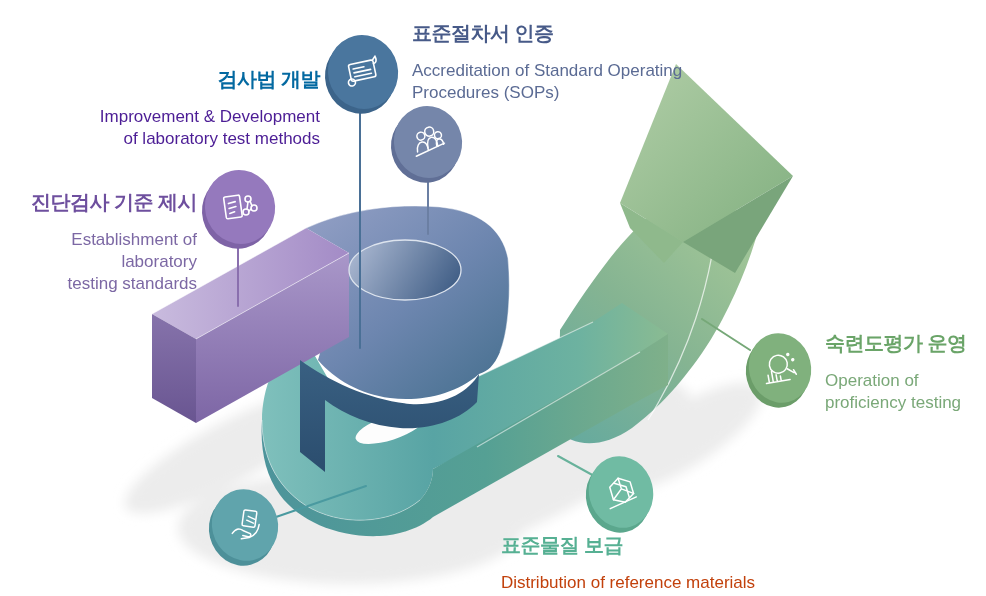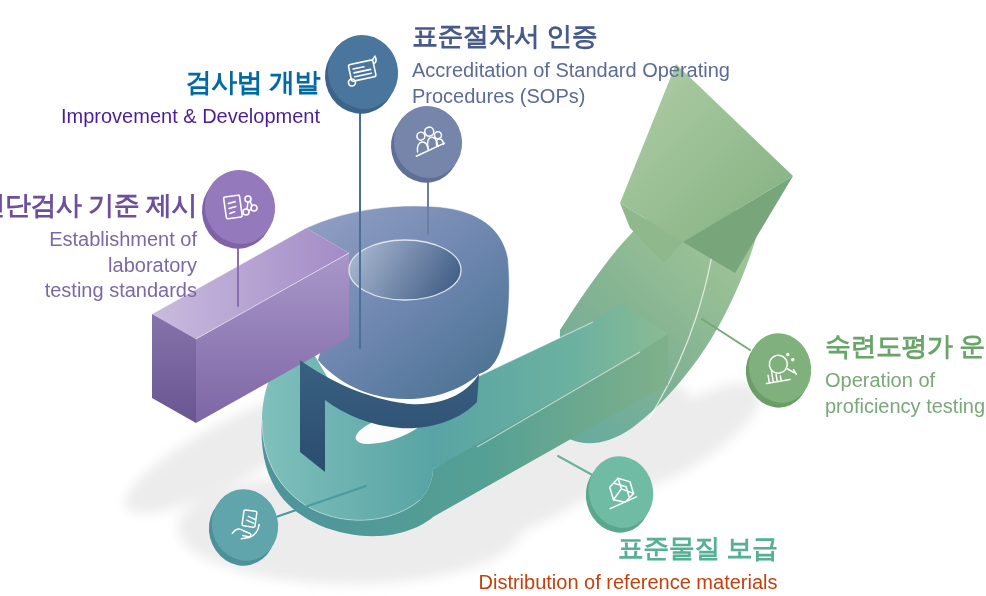--- a/index.html
+++ b/index.html
@@ -2,25 +2,25 @@
 <html><head>
 <meta charset="utf-8">
 <style>
   html,body{margin:0;padding:0;background:#ffffff;}
   .stage{
     position:relative;width:986px;height:596px;background:#ffffff;overflow:hidden;
     font-family:"Liberation Sans","DejaVu Sans",sans-serif;
   }
   .scene{position:absolute;left:0;top:0;}
   .label{position:absolute;}
-  .label .ko{font-weight:700;font-size:26px;letter-spacing:-0.5px;line-height:1.05;white-space:nowrap;}
-  .label .en{font-size:20px;line-height:1.28;margin-top:8px;}
+  .label .ko{font-weight:700;font-size:20px;letter-spacing:-0.5px;line-height:1.05;white-space:nowrap;}
+  .label .en{font-size:17px;line-height:1.28;margin-top:16px;}
   .label .en span{display:block;}
   .ta-r{text-align:right;}
-  .ta-c{text-align:right;}
+  .ta-c{text-align:left;}
   .ta-l{text-align:left;}
   
   .pos-s1{right:789px;top:192px;}
   .pos-s2{right:666px;top:69px;}
   .pos-s3{left:412px;top:23px;}
   .pos-s4{left:825px;top:333px;}
   .pos-s5{left:628px;top:535px;transform:translateX(-50%);}
   .pos-s6{right:779px;top:518px;}
 </style>
 </head>
@@ -228,20 +228,21 @@
     <div class="en" style="color: rgb(124, 104, 164);">
       <span>Establishment of laboratory</span>
       <span>testing standards</span>
     </div>
   </div>
 
   <div class="label pos-s2 ta-r">
     <div class="ko" style="color: #0369a1;">검사법 개발</div>
     <div class="en" style="color: #4c1d95;">
       <span>Improvement &amp; Development</span>
+      <span>of laboratory test methods</span>
     </div>
   </div>
 
   <div class="label pos-s3 ta-l">
     <div class="ko" style="color: rgb(71, 90, 136);">표준절차서 인증</div>
     <div class="en" style="color: rgb(91, 107, 148);">
       <span>Accreditation of Standard Operating</span>
       <span>Procedures (SOPs)</span>
     </div>
   </div>

